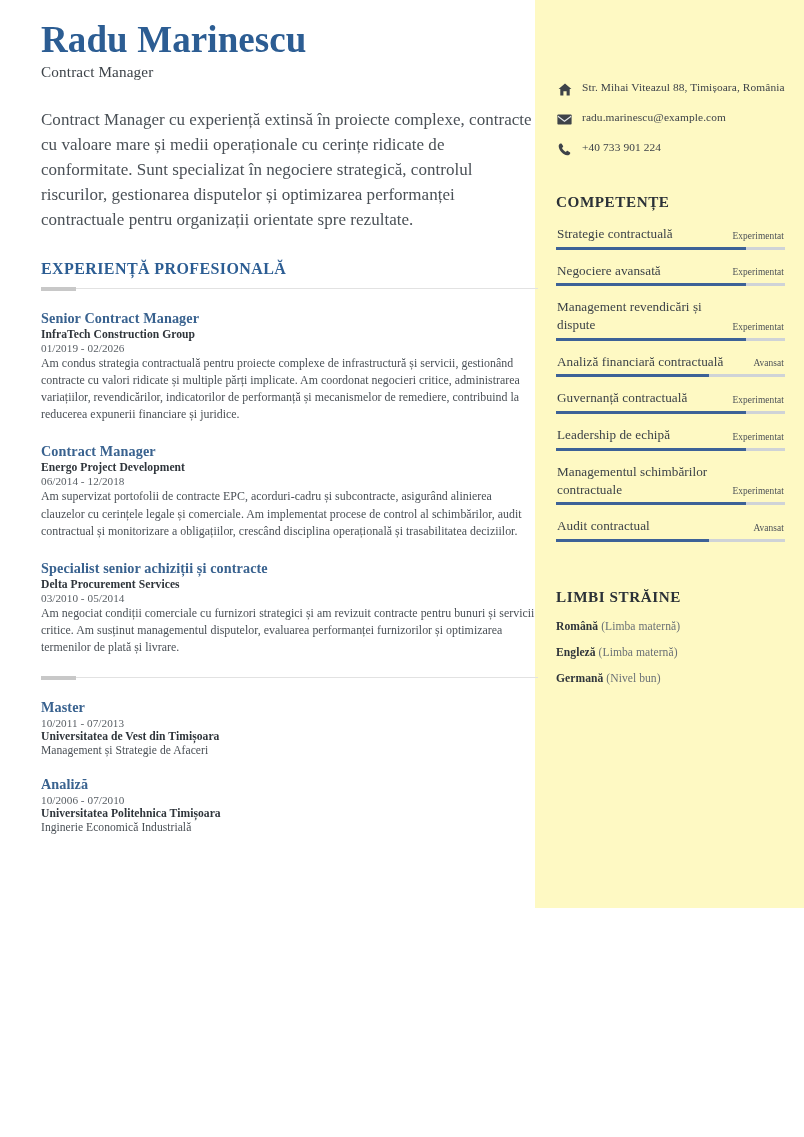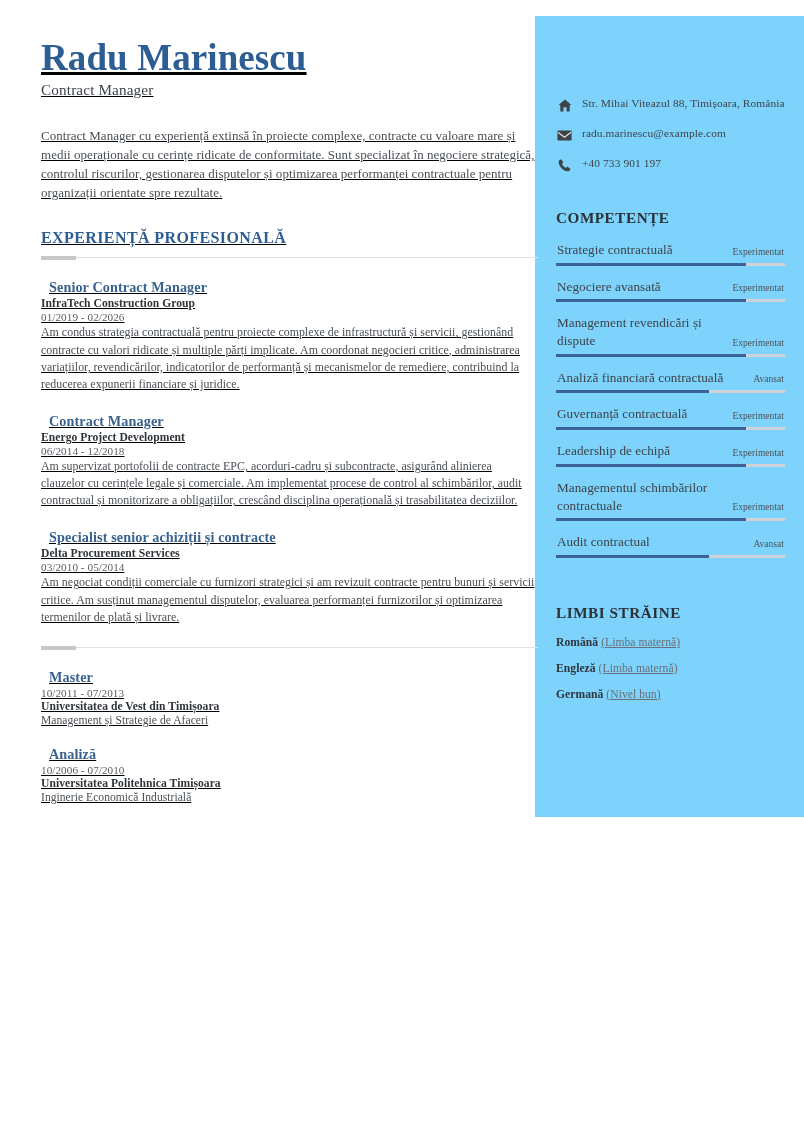--- a/index.html
+++ b/index.html
@@ -6,22 +6,22 @@
   html, body {
     width:804px; height:1137px;
     background:#ffffff;
     font-family:"Liberation Serif", serif;
     -webkit-font-smoothing:antialiased;
   }
   .page { position:relative; width:804px; height:1137px; background:#fff; overflow:hidden; }
 
   
   .sidebar {
-    position:absolute; left:535px; top:16px; width:269px; height:801px;
-    background:#7dd3fc;
+    position:absolute; left:535px; top:0; width:269px; height:908px;
+    background:#fef9c3;
   }
   .sidebar-inner { padding:80px 19px 0 21px; }
 
   
   .contact-list { margin-bottom:36px; }
   .contact-row { display:flex; align-items:flex-start; margin-bottom:13px; }
   .contact-icon {
     width:17px; min-width:17px; height:15px; margin-right:9px; margin-top:2px;
     display:flex; align-items:center; justify-content:center;
   }
@@ -53,53 +53,53 @@
   }
   .skill-track {
     position:relative; height:3px; background:#cfd3d7; width:100%;
     margin-bottom:11px;
   }
   .skill-fill { position:absolute; left:0; top:0; height:3px; background:#3d6297; }
 
   
   .lang-row { font-size:11.6px; color:#3e4349; margin-bottom:13px; letter-spacing:.05px; }
   .lang-name { font-weight:bold; color:#2f353b; }
-  .lang-level { color:#6a7076;text-decoration:underline; }
-
-  
-  .main { position:absolute; left:0; top:0; width:556px; padding:38px 18px 0 41px;text-decoration:underline; }
+  .lang-level { color:#6a7076; }
+
+  
+  .main { position:absolute; left:0; top:0; width:556px; padding:20px 18px 0 41px; }
 
   .name {
     font-size:37px; font-weight:bold; color:#2c5d93;
     letter-spacing:.1px; line-height:1.08; margin-bottom:3px;
   }
   .job-title-top {
     font-size:15.2px; color:#3c4248; margin-bottom:27px; letter-spacing:.15px;
   }
   .summary {
-    font-size:13px; color:#4a5056; line-height:1.47;
+    font-size:17px; color:#4a5056; line-height:1.47;
     margin-bottom:27px; letter-spacing:.03px;
   }
 
   .sect-heading {
     font-size:16px; font-weight:bold; color:#2c5d93;
     letter-spacing:.4px; margin-bottom:9px;
   }
   .sect-rule { position:relative; height:4px; margin-bottom:19px; }
   .sect-rule:before {
     content:""; position:absolute; left:0; top:1px; width:100%; height:1px; background:#e2e2e2;
   }
   .sect-rule:after {
     content:""; position:absolute; left:0; top:0; width:35px; height:4px; background:#c8c8c8;
   }
 
   .entry { margin-bottom:20px; }
   .entry-title {
     font-size:14.2px; font-weight:bold; color:#39628f;
-    letter-spacing:.1px; margin-bottom:1px;margin-left:8px;
+    letter-spacing:.1px; margin-bottom:1px;
   }
   .entry-org {
     font-size:11.6px; font-weight:bold; color:#2f353b;
     letter-spacing:.05px; margin-bottom:1px;
   }
   .entry-dates {
     font-size:11.2px; color:#5a6066; letter-spacing:.05px; margin-bottom:1px;
   }
   .entry-desc {
     font-size:11.9px; color:#4a5056; line-height:1.44; letter-spacing:.02px; margin-top:1px;
@@ -138,21 +138,21 @@
           </span>
           <span class="contact-text">radu.marinescu@example.com</span>
         </div>
 
         <div class="contact-row">
           <span class="contact-icon">
             <svg width="13" height="13" viewBox="0 0 13 13">
                 <path d="M2.6 0.6 C1.5 0.9 0.6 2.0 0.7 3.2 C0.9 7.3 4.9 11.6 9.2 12.3 C10.5 12.5 11.8 11.6 12.2 10.4 C12.4 9.9 12.2 9.5 11.8 9.2 L9.8 7.9 C9.4 7.7 9.0 7.8 8.7 8.1 L7.9 9.0 C6.3 8.2 4.7 6.5 4.0 4.9 L4.9 4.1 C5.2 3.8 5.3 3.4 5.1 3.0 L3.8 1.0 C3.5 0.6 3.1 0.5 2.6 0.6 Z"></path>
               </svg>
           </span>
-          <span class="contact-text">+40 733 901 197</span>
+          <span class="contact-text">+40 733 901 224</span>
         </div>
 
       </div>
 
       <section class="skills">
         <h2 class="side-heading">COMPETENȚE</h2>
         <div>
 
           <div class="skill">
             <div class="skill-top">

